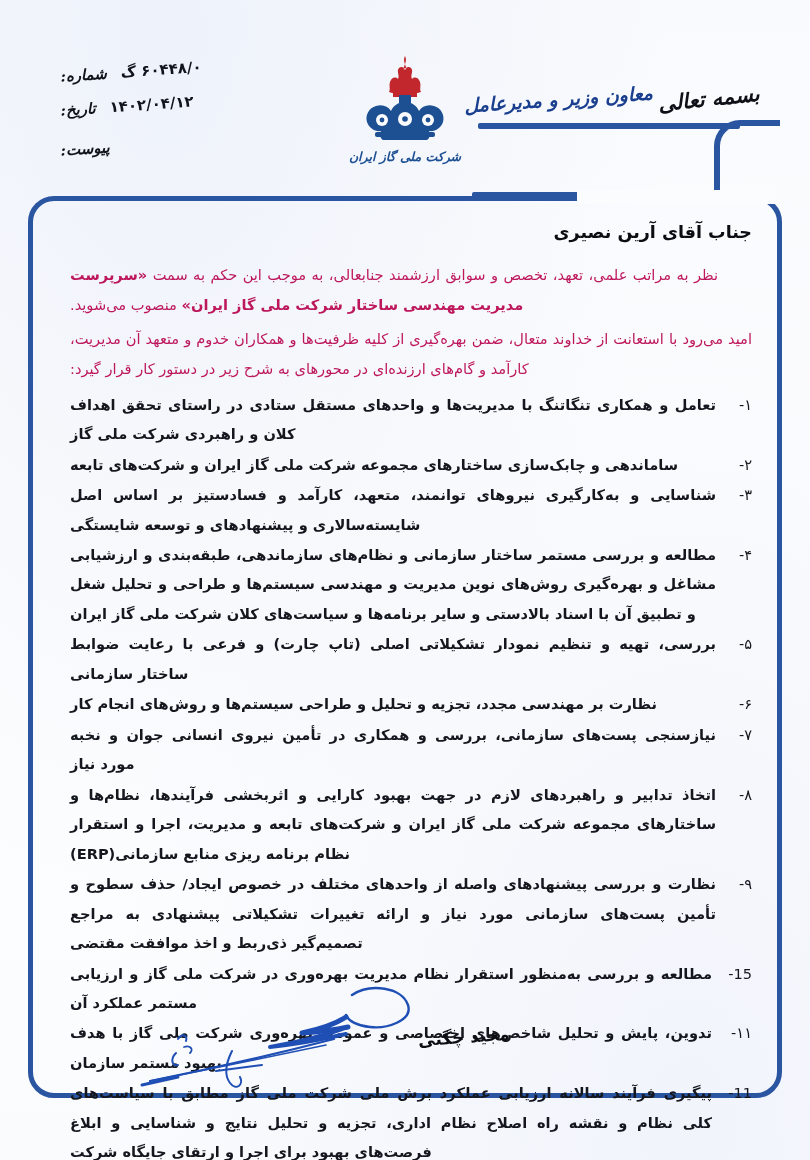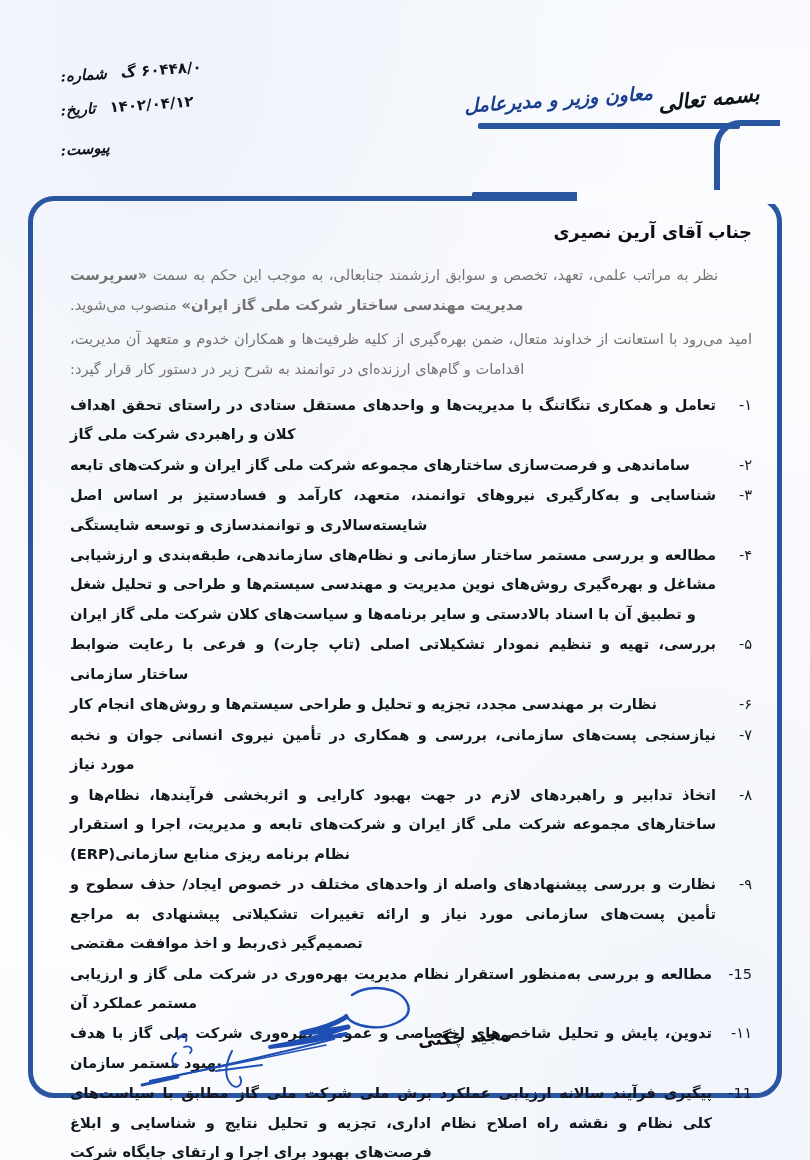--- a/index.html
+++ b/index.html
@@ -104,21 +104,21 @@
   
   .content{
     position:absolute;left:70px;right:58px;top:222px;
     direction:rtl;text-align:justify;
   }
   .recipient{
     font-size:17.5px;font-weight:bold;color:#0b0d12;
     text-align:right;margin:0 0 18px 0;letter-spacing:.2px;
   }
   .para{
-    font-size:14.6px;line-height:2.05;color:#737373;
+    font-size:14.6px;line-height:2.05;color:#be185d;
     margin:0 0 4px 0;text-align:justify;text-align-last:left;
   }
   .para.first{text-indent:34px;}
   .para b{font-weight:bold;}
 
   .list{margin:6px 0 0 0;padding:0;list-style:none;}
   .list li{
     display:flex;flex-direction:row;align-items:flex-start;
     font-size:14.6px;line-height:2.02;color:#14171e;
     margin-bottom:1px;
@@ -162,20 +162,43 @@
     <div class="meta-row">
       <span class="meta-label">تاریخ:</span>
       <span class="meta-value">۱۴۰۲/۰۴/۱۲</span>
     </div>
     <div class="meta-row attach">
       <span class="meta-label">پیوست:</span>
       <span class="meta-value"></span>
     </div>
   </div>
 
+  <div class="logo-wrap">
+    <svg class="logo-svg" width="112" height="96" viewBox="0 0 112 96">
+
+      <g fill="#c1272d">
+        <path d="M56 4c-3 6 2 9 1 14 -2-3-5-4-7-2 -3 3 1 7-1 11 -2-2-5-2-7 1 -3 4 0 9-2 12 7 3 24 3 32 0 -2-3 1-8-2-12 -2-3-5-3-7-1 -2-4 2-8-1-11 -2-2-5-1-7 2 -1-5 4-8 1-14z"></path>
+        <path d="M44 40h24v5H44z"></path>
+      </g>
+
+      <g fill="#1d4f93">
+        <rect x="50" y="43" width="12" height="10"></rect>
+        <path d="M56 50c-7 0-12 4-14 9 -3-5-9-7-15-5 -7 2-11 9-9 16 2 6 8 10 14 9 -2 3-1 7 2 9h44c3-2 4-6 2-9 6 1 12-3 14-9 2-7-2-14-9-16 -6-2-12 0-15 5 -2-5-7-9-14-9z"></path>
+
+        <circle cx="33" cy="68" r="6" fill="#fbfcfe"></circle>
+        <circle cx="56" cy="67" r="7" fill="#fbfcfe"></circle>
+        <circle cx="79" cy="68" r="6" fill="#fbfcfe"></circle>
+        <circle cx="33" cy="68" r="2.4" fill="#1d4f93"></circle>
+        <circle cx="56" cy="67" r="2.8" fill="#1d4f93"></circle>
+        <circle cx="79" cy="68" r="2.4" fill="#1d4f93"></circle>
+        <rect x="26" y="80" width="60" height="5" rx="2"></rect>
+      </g>
+    </svg>
+    <div class="logo-caption">شرکت ملی گاز ایران</div>
+  </div>
 
   <div class="hdr-right">
     <div class="besmeh">بسمه تعالی</div>
     <div class="deputy">معاون وزیر و مدیرعامل</div>
   </div>
 
   <div class="rule-top"></div>
   <div class="frame-curve"></div>
   <div class="rule-second"></div>
 </div>
@@ -186,34 +209,34 @@
 <div class="content">
 
   <div class="recipient">جناب آقای آرین نصیری</div>
 
   <p class="para first">
     <span>نظر به مراتب علمی، تعهد، تخصص و سوابق ارزشمند جنابعالی، به موجب این حکم به سمت</span>
     <b>«سرپرست مدیریت مهندسی ساختار شرکت ملی گاز ایران»</b>
     <span>منصوب می‌شوید.</span>
   </p>
 
-  <p class="para">امید می‌رود با استعانت از خداوند متعال، ضمن بهره‌گیری از کلیه ظرفیت‌ها و همکاران خدوم و متعهد آن مدیریت، اقدامات و گام‌های ارزنده‌ای در توانمند به شرح زیر در دستور کار قرار گیرد:</p>
+  <p class="para">امید می‌رود با استعانت از خداوند متعال، ضمن بهره‌گیری از کلیه ظرفیت‌ها و همکاران خدوم و متعهد آن مدیریت، کارآمد و گام‌های ارزنده‌ای در محورهای به شرح زیر در دستور کار قرار گیرد:</p>
 
   <ul class="list">
     <li>
       <span class="li-num">۱-</span>
       <span class="li-text">تعامل و همکاری تنگاتنگ با مدیریت‌ها و واحدهای مستقل ستادی در راستای تحقق اهداف کلان و راهبردی شرکت ملی گاز</span>
     </li>
     <li>
       <span class="li-num">۲-</span>
-      <span class="li-text">ساماندهی و فرصت‌سازی ساختارهای مجموعه شرکت ملی گاز ایران و شرکت‌های تابعه</span>
+      <span class="li-text">ساماندهی و چابک‌سازی ساختارهای مجموعه شرکت ملی گاز ایران و شرکت‌های تابعه</span>
     </li>
     <li>
       <span class="li-num">۳-</span>
-      <span class="li-text">شناسایی و به‌کارگیری نیروهای توانمند، متعهد، کارآمد و فسادستیز بر اساس اصل شایسته‌سالاری و توانمندسازی و توسعه شایستگی</span>
+      <span class="li-text">شناسایی و به‌کارگیری نیروهای توانمند، متعهد، کارآمد و فسادستیز بر اساس اصل شایسته‌سالاری و پیشنهادهای و توسعه شایستگی</span>
     </li>
     <li>
       <span class="li-num">۴-</span>
       <span class="li-text">مطالعه و بررسی مستمر ساختار سازمانی و نظام‌های سازماندهی، طبقه‌بندی و ارزشیابی مشاغل و بهره‌گیری روش‌های نوین مدیریت و مهندسی سیستم‌ها و طراحی و تحلیل شغل و تطبیق آن با اسناد بالادستی و سایر برنامه‌ها و سیاست‌های کلان شرکت ملی گاز ایران</span>
     </li>
     <li>
       <span class="li-num">۵-</span>
       <span class="li-text">بررسی، تهیه و تنظیم نمودار تشکیلاتی اصلی (تاپ چارت) و فرعی با رعایت ضوابط ساختار سازمانی</span>
     </li>
     <li>

